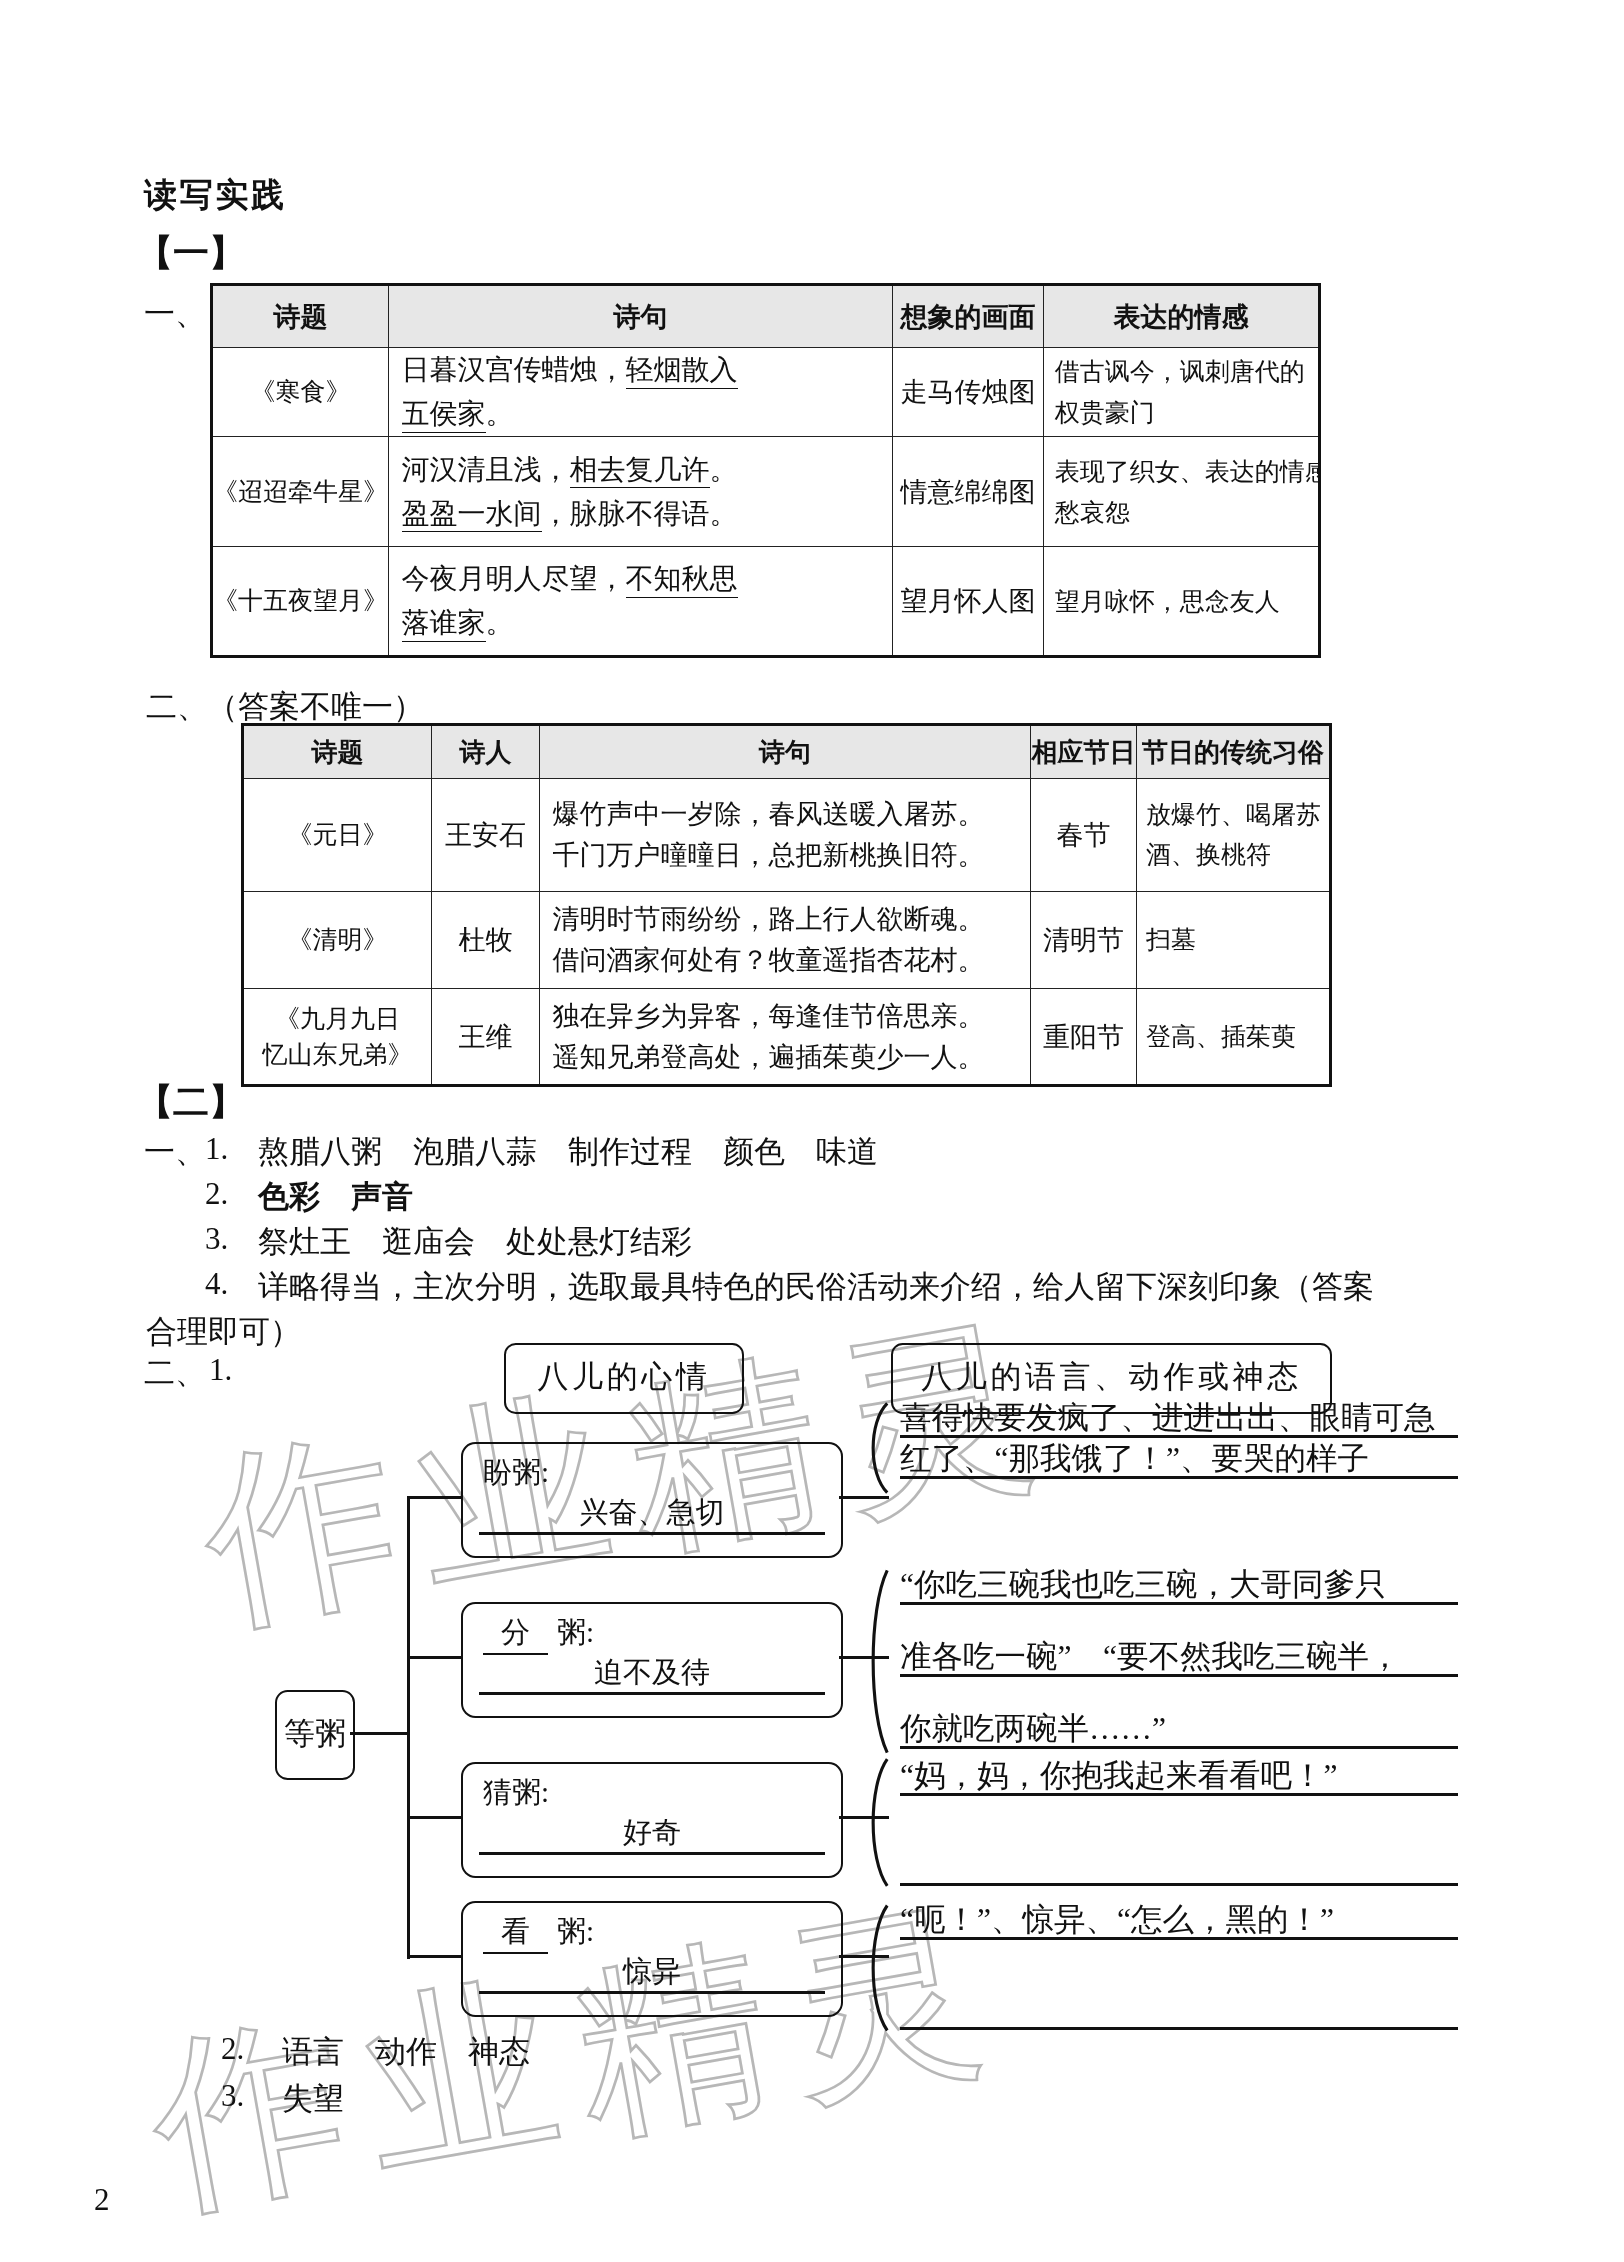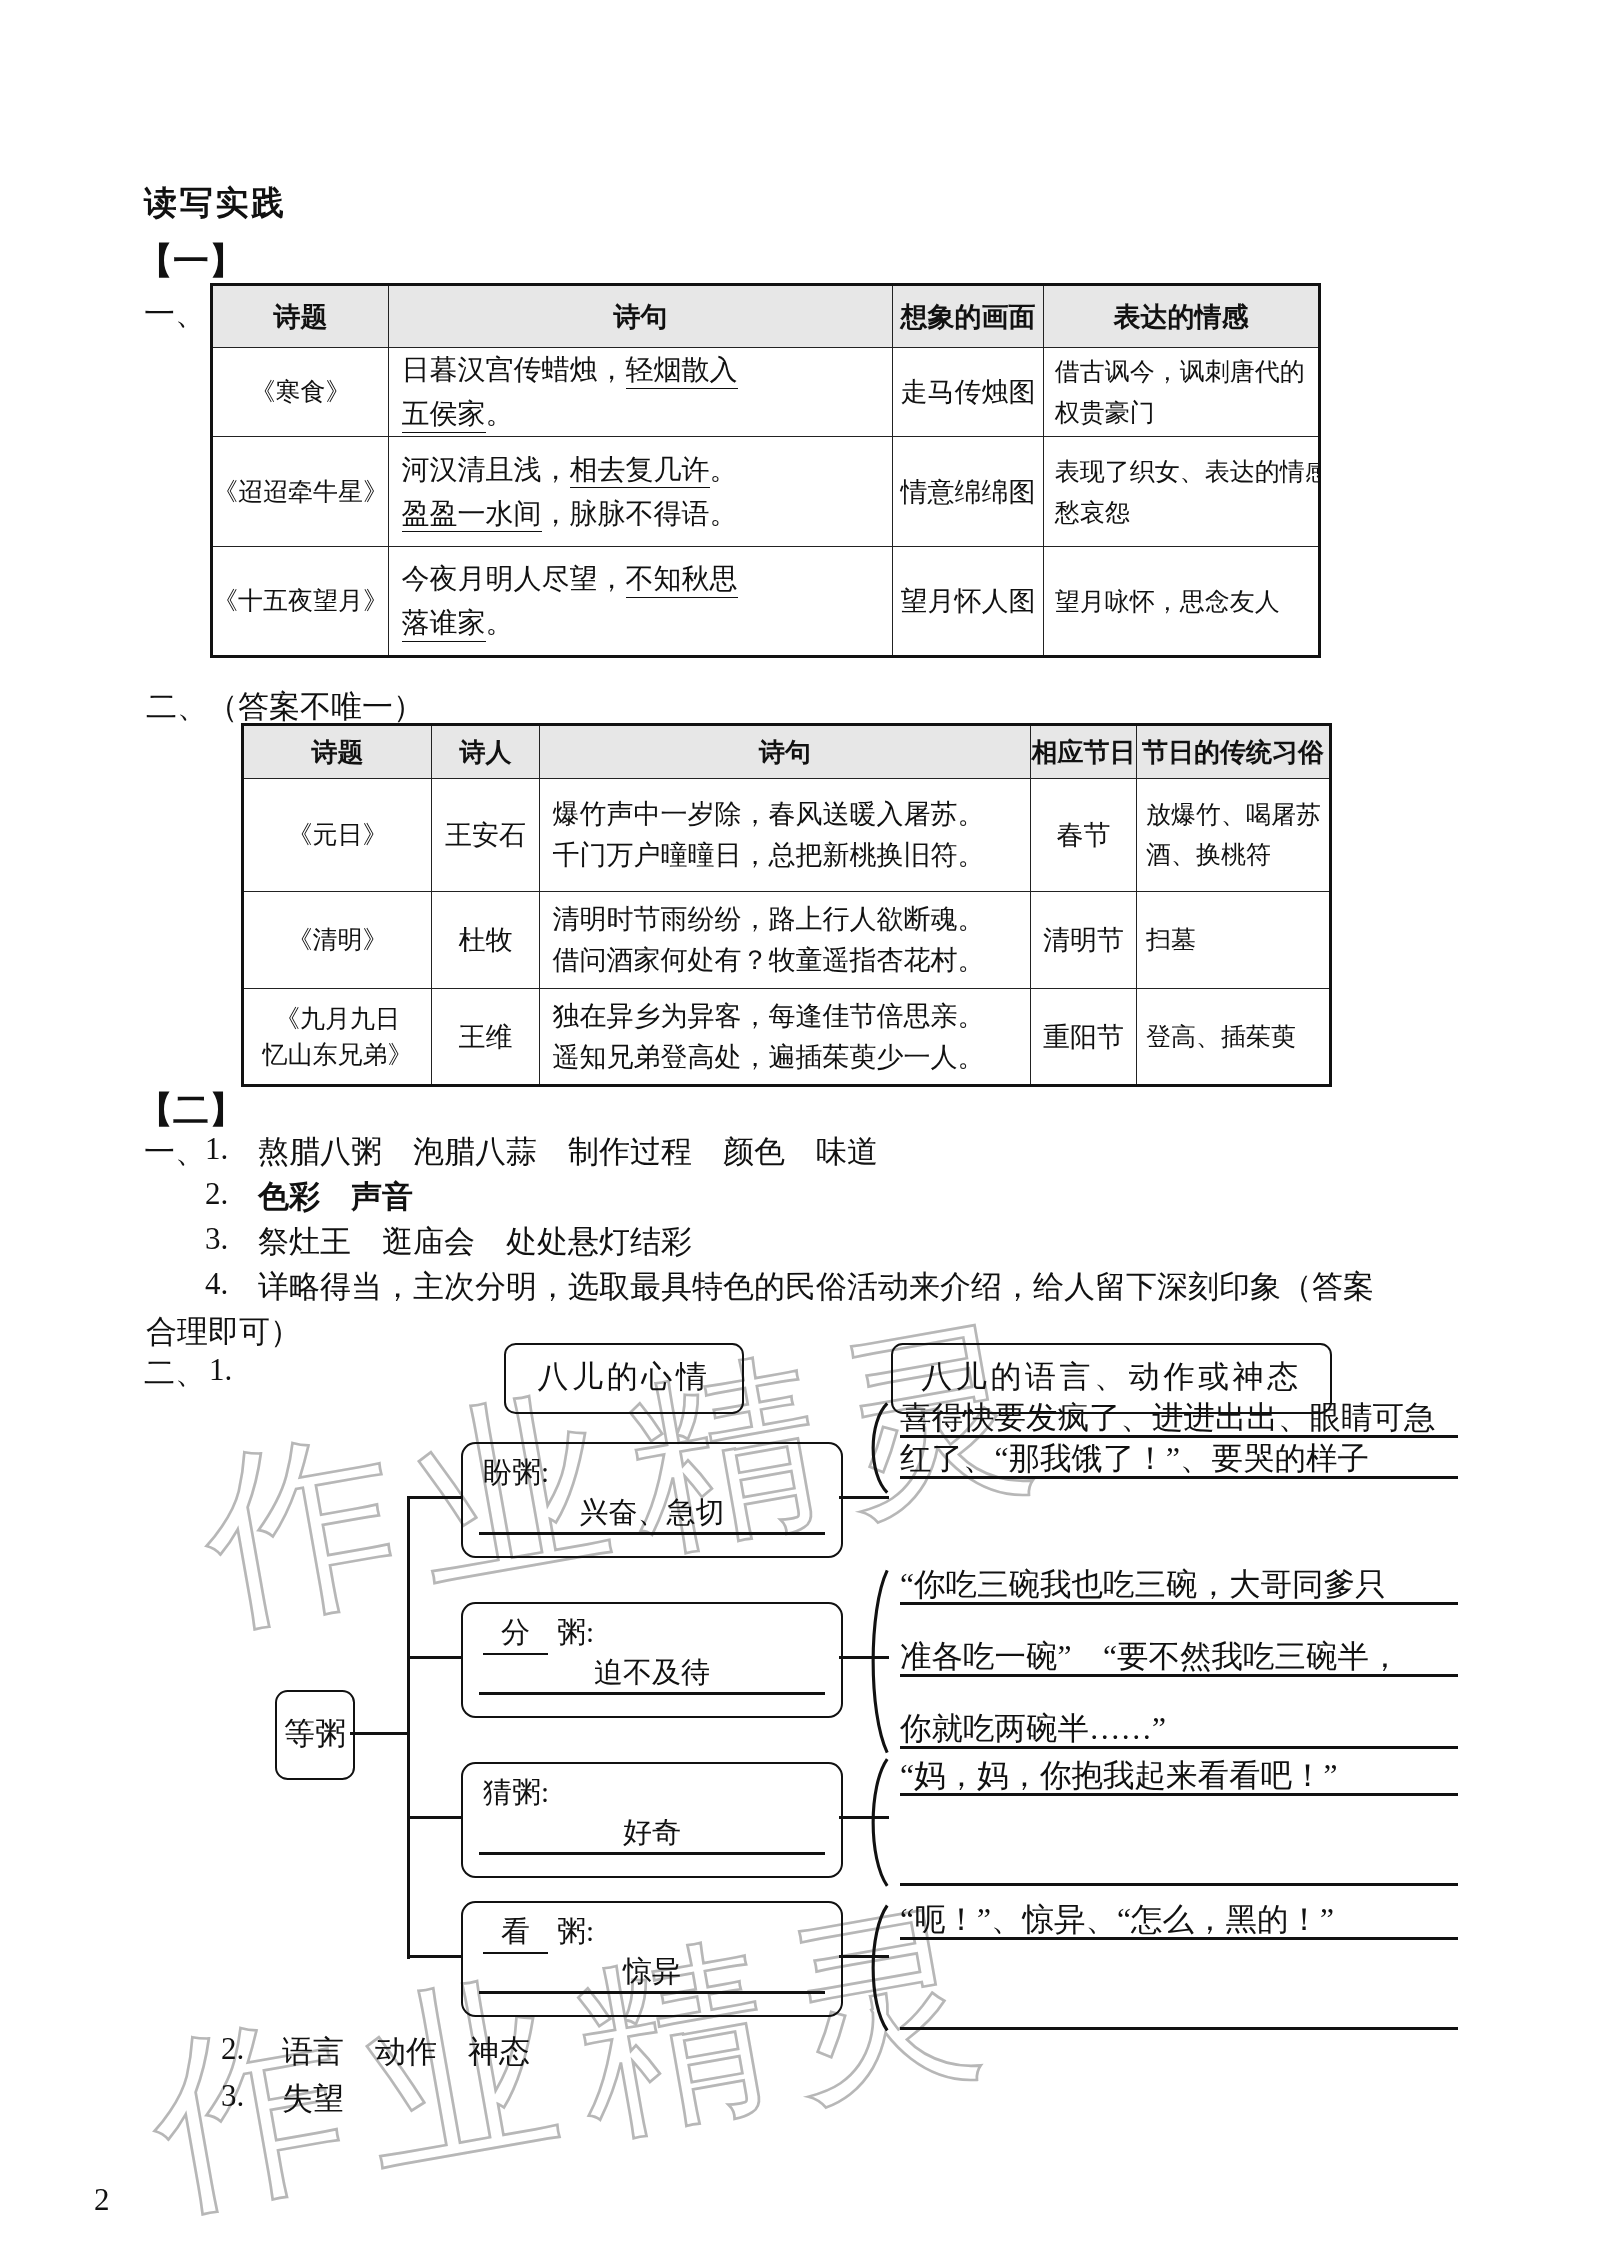--- a/index.html
+++ b/index.html
@@ -1,19 +1,19 @@
 <!DOCTYPE html>
 <html style="font-size:14.4px"><head>
 <meta charset="utf-8">
 <style>
   html,body{margin:0;padding:0;background:#888;}
   #page{position:relative;width:1625px;height:2263px;background:#ffffff;color:#111;overflow:hidden;}
   .abs{position:absolute;}
   .serif{font-family:"Liberation Serif","DejaVu Serif",serif;}
-  .sans{font-family:"Liberation Sans","DejaVu Sans",sans-serif;margin-top:8px;}
+  .sans{font-family:"Liberation Sans","DejaVu Sans",sans-serif;}
   .hd{font-size:33px;font-weight:bold;letter-spacing:2.7px;}
   .pl{font-size:36px;font-weight:bold;}
   .body{font-size:31px;}
   table{position:absolute;border-collapse:collapse;table-layout:fixed;border:3.6px solid #111;background:#fff;}
   #t1{left:210px;top:283px;width:1109px;}
   #t2{left:241px;top:723px;width:1088px;}
   th,td{border:1.8px solid #222;padding:0;vertical-align:middle;overflow:hidden;}
   th{background:#e7e7e7;font-family:"Liberation Sans","DejaVu Sans",sans-serif;font-weight:bold;font-size:27px;text-align:center;}
   #t2 th{font-size:26px;}
   td{font-family:"Liberation Serif","DejaVu Serif",serif;font-size:27px;text-align:center;}

